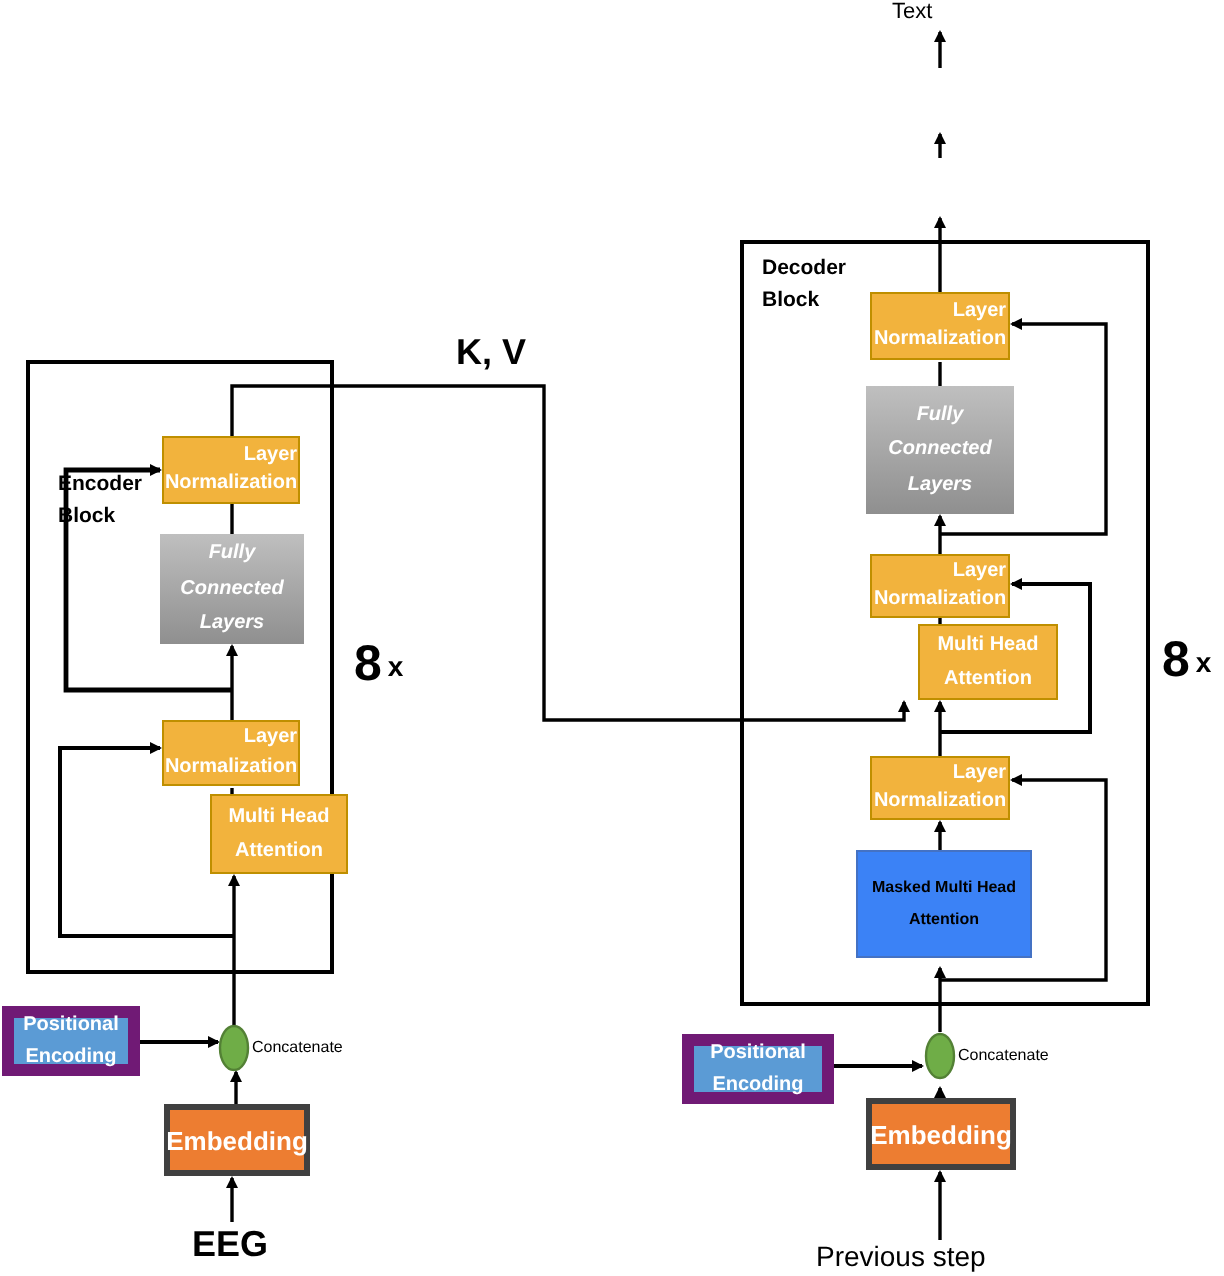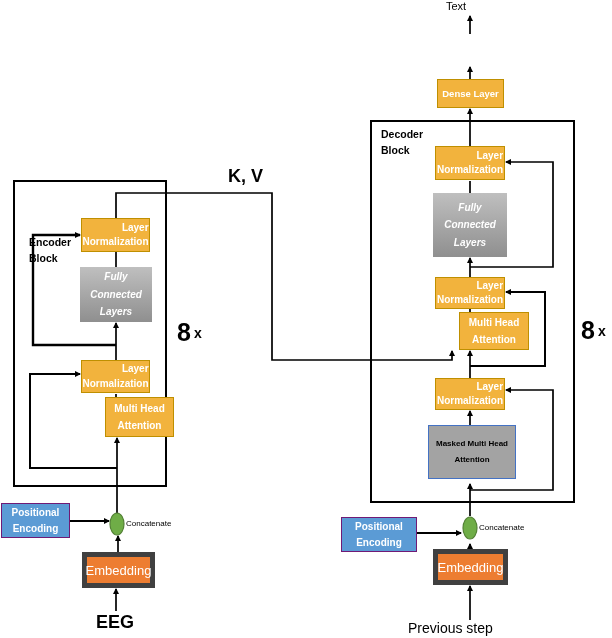--- a/index.html
+++ b/index.html
@@ -10,23 +10,23 @@
   svg.wires{position:absolute;left:0;top:0;width:612px;height:638px;z-index:1;pointer-events:none;}
   .block-rect{position:absolute;border:2px solid #000;box-sizing:border-box;z-index:0;background:transparent;}
   .box{
     position:absolute;z-index:2;display:flex;align-items:center;justify-content:center;
     text-align:center;white-space:pre-line;color:#fff;box-sizing:border-box;
   }
   .gold{background:#F2B33D;border:1px solid #BF8F00;}
   .ln{font-size:10px;font-weight:600;line-height:1.45;text-align:right;}
   .mha{font-size:10px;font-weight:700;line-height:1.75;margin-left:24px;}
   .fc{background:linear-gradient(#BFBFBF,#8F8F8F);border:none;font-size:10px;font-weight:700;line-height:1.75;font-style:italic;}
-  .masked{background:#a3a3a3;border:1.5px solid #4472C4;color:#000;font-size:8px;font-weight:600;line-height:2;}
-  .pe{background:#5B9BD5;border:1px solid #701a75;font-size:10px;font-weight:700;line-height:1.6;}
-  .emb{background:#ED7D31;border:5px solid #404040;font-size:13px;font-weight:400;}
+  .masked{background:#3b82f6;border:1.5px solid #4472C4;color:#000;font-size:8px;font-weight:600;line-height:2;}
+  .pe{background:#5B9BD5;border:6px solid #701a75;font-size:10px;font-weight:700;line-height:1.6;}
+  .emb{background:#ED7D31;border:3px solid #404040;font-size:13px;font-weight:700;}
   .softmax{font-size:10.5px;font-weight:700;}
   .dense{font-size:9.5px;font-weight:600;}
   .label{position:absolute;z-index:3;color:#000;white-space:pre-line;}
   .block-title{font-size:10.5px;font-weight:700;line-height:1.55;}
   .center{text-align:left;}
   .rep-big{font-size:25px;font-weight:700;}
   .rep-small{font-size:14px;font-weight:600;margin-left:3px;}
   .repeat{display:flex;align-items:center;}
 </style>
 </head>
@@ -76,21 +76,20 @@
 
   <div class="block-rect" style="left:13px;top:180px;width:154px;height:307px;"></div>
   <div class="block-rect" style="left:370px;top:120px;width:205px;height:383px;"></div>
 
   <div class="label block-title" style="left:29px;top:186px;margin-top:48px;">Encoder
 Block</div>
   <div class="label block-title" style="left:381px;top:126px;">Decoder
 Block</div>
 
   <div class="label center" style="left:446px;top:0px;width:48px;font-size:11px;">Text</div>
-  <div class="box gold dense" style="left:437px;top:79px;width:67px;height:29px;">Dense Layer</div>
 
   <div class="box gold ln" style="left:435px;top:146px;width:70px;height:34px;">Layer
 Normalization</div>
   <div class="box fc" style="left:433px;top:193px;width:74px;height:64px;">Fully
 Connected
 Layers</div>
   <div class="box gold ln" style="left:435px;top:277px;width:70px;height:32px;">Layer
 Normalization</div>
   <div class="box gold mha" style="left:435px;top:312px;width:70px;height:38px;">Multi Head
 Attention</div>

